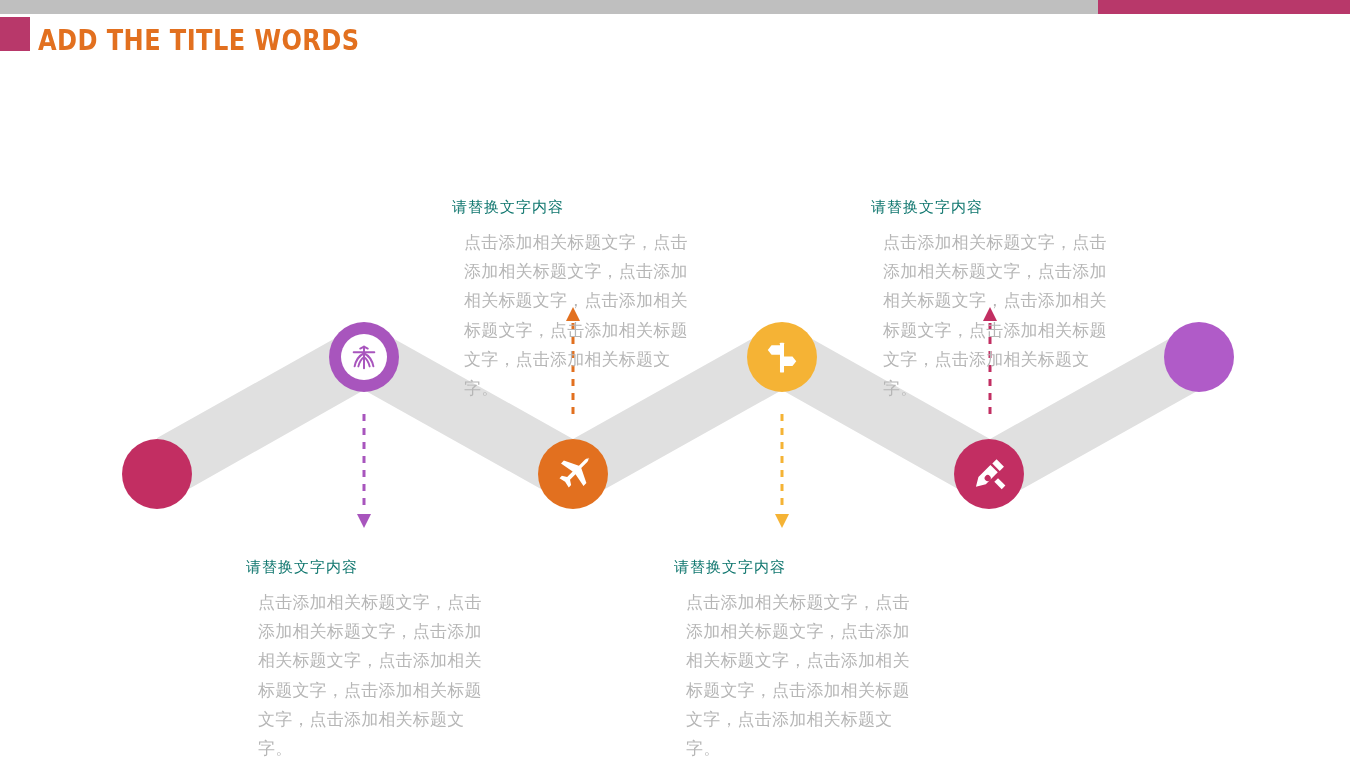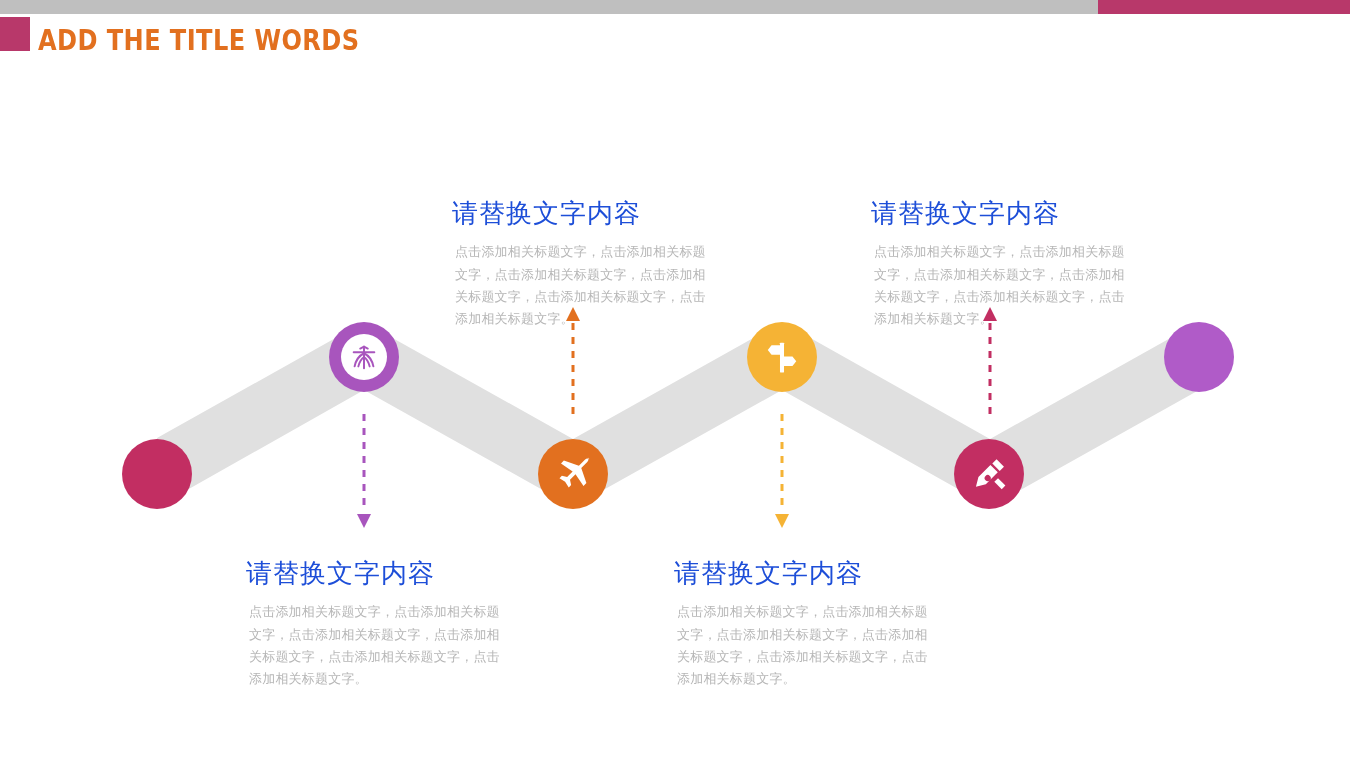--- a/index.html
+++ b/index.html
@@ -75,32 +75,32 @@
     align-items: center;
     justify-content: center;
   }
 
   
   .arrow { position: absolute; }
 
   
   .text-block { position: absolute; }
   .tb-heading {
-    font-size: 26px;
-    color: #1d4ed8;
+    font-size: 15px;
+    color: #0f766e;
     letter-spacing: 1px;
     margin: 0 0 12px 0;
     line-height: 1.2;
     font-weight: normal;
   }
   .tb-body {
-    font-size: 13px;
+    font-size: 17px;
     color: #b6b6b6;
     line-height: 1.72;
-    margin: 3px;
+    margin: 12px;
     letter-spacing: 0.2px;
   }
 </style>
 </head>
 <body>
 
 <div id="top-bar-gray"></div>
 <div id="top-bar-accent"></div>
 
 <div id="title-square"></div>

